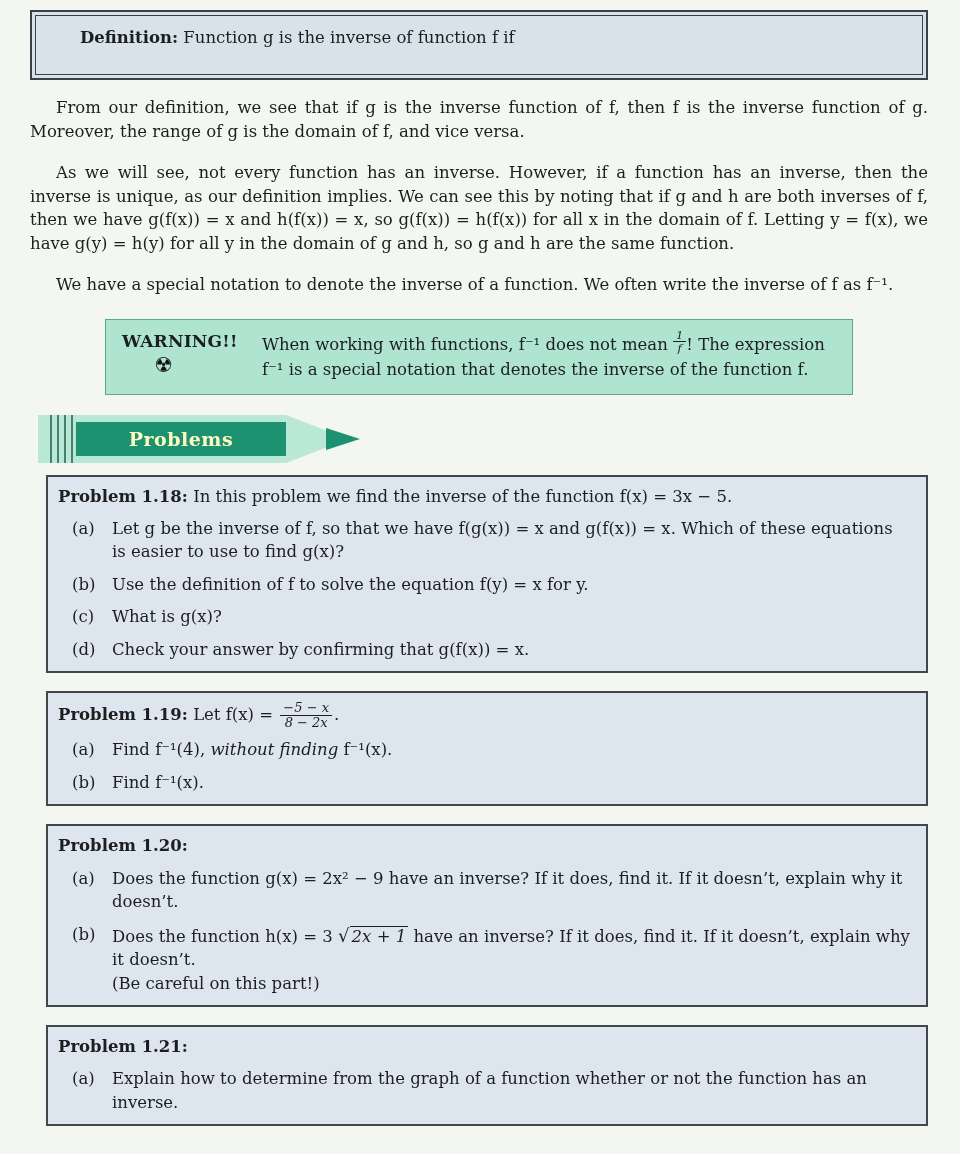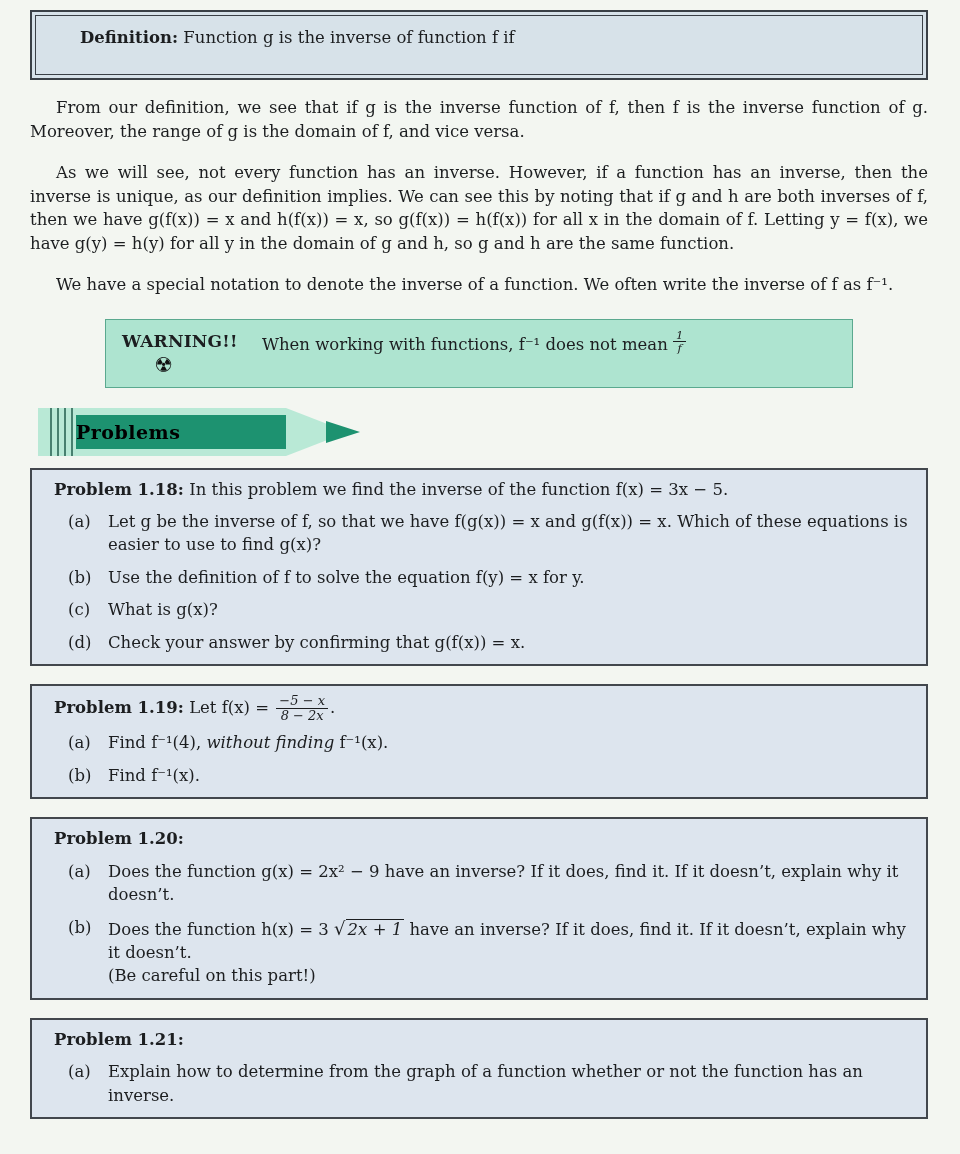--- a/index.html
+++ b/index.html
@@ -89,24 +89,25 @@
     background:#b9e9d6;
   }
   .pencil-stripe{
     position:absolute; top:0; height:48px; width:2px;
     background:#48806f;
   }
   .pencil-band{
     position:absolute; left:38px; top:7px;
     width:210px; height:34px;
     background:#1d9270;
-    color:#000000;
+    color:#fef9c3;
     font-weight:bold;
     font-size:19px;
     letter-spacing:0.5px;
+    text-align:center;
     line-height:34px;
   }
   .pencil-taper{
     position:absolute; left:248px; top:0;
     width:0; height:0;
     border-top:24px solid transparent;
     border-bottom:24px solid transparent;
     border-left:62px solid #b9e9d6;
   }
   .pencil-tip{
@@ -114,22 +115,22 @@
     width:0; height:0;
     border-top:11px solid transparent;
     border-bottom:11px solid transparent;
     border-left:34px solid #1d9270;
     z-index:2;
   }
   
   .pbox{
     border:2px solid #42474d;
     background:#dde5ee;
-    padding:6px 12px 10px 22px;
-    margin:0 0 18px 0;
+    padding:6px 12px 10px 10px;
+    margin:0 0 18px 16px;
     font-size:16.5px;
     line-height:1.42;
   }
   .ptitle-line{margin:2px 0 2px 0;}
   .ptitle{font-weight:bold;}
   .ppart{
     display:flex;
     margin:9px 0 0 14px;
   }
   .plabel{flex:0 0 40px;}
@@ -156,21 +157,21 @@
   <p class="para">As we will see, not every function has an inverse. However, if a function has an inverse, then the inverse is unique, as our definition implies. We can see this by noting that if g and h are both inverses of f, then we have g(f(x)) = x and h(f(x)) = x, so g(f(x)) = h(f(x)) for all x in the domain of f. Letting y = f(x), we have g(y) = h(y) for all y in the domain of g and h, so g and h are the same function.</p>
   <p class="para">We have a special notation to denote the inverse of a function. We often write the inverse of f as f⁻¹.</p>
 
   <div class="warning-box">
     <div class="warn-left">
       <div class="warn-label">WARNING!!</div>
       <div class="warn-icon">☢</div>
     </div>
     <div class="warn-text">
       <span>When working with functions, f⁻¹ does not mean</span>
-      <span class="frac small"><span class="num">1</span><span class="den">f</span></span>
+      <span class="frac small"><span class="num">1</span><span class="den">f</span></span><span>! The expression f⁻¹ is a special notation that denotes the inverse of the function f.</span>
     </div>
   </div>
 
   <div class="pencil">
     <div class="pencil-body">
       <span class="pencil-stripe" style="left:12px"></span>
       <span class="pencil-stripe" style="left:19px"></span>
       <span class="pencil-stripe" style="left:26px"></span>
       <span class="pencil-stripe" style="left:33px"></span>
       <div class="pencil-band">Problems</div>

